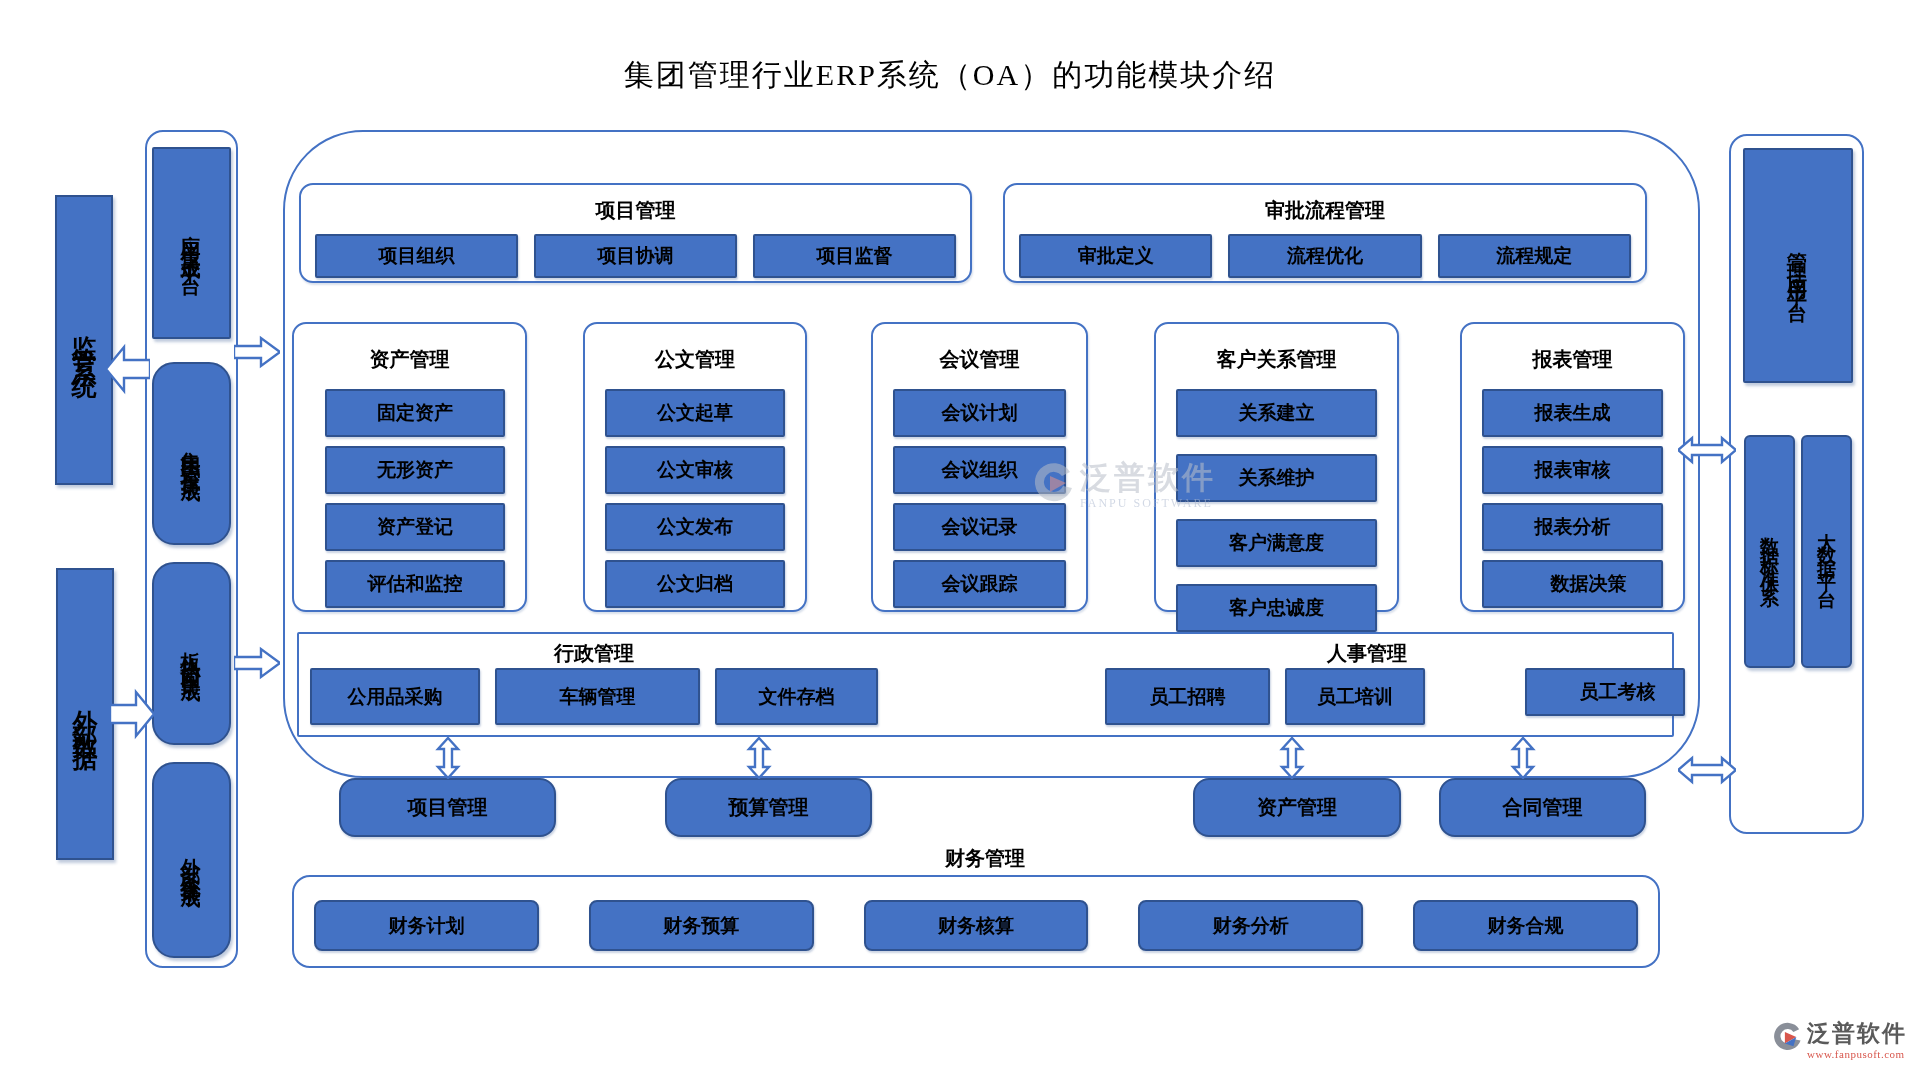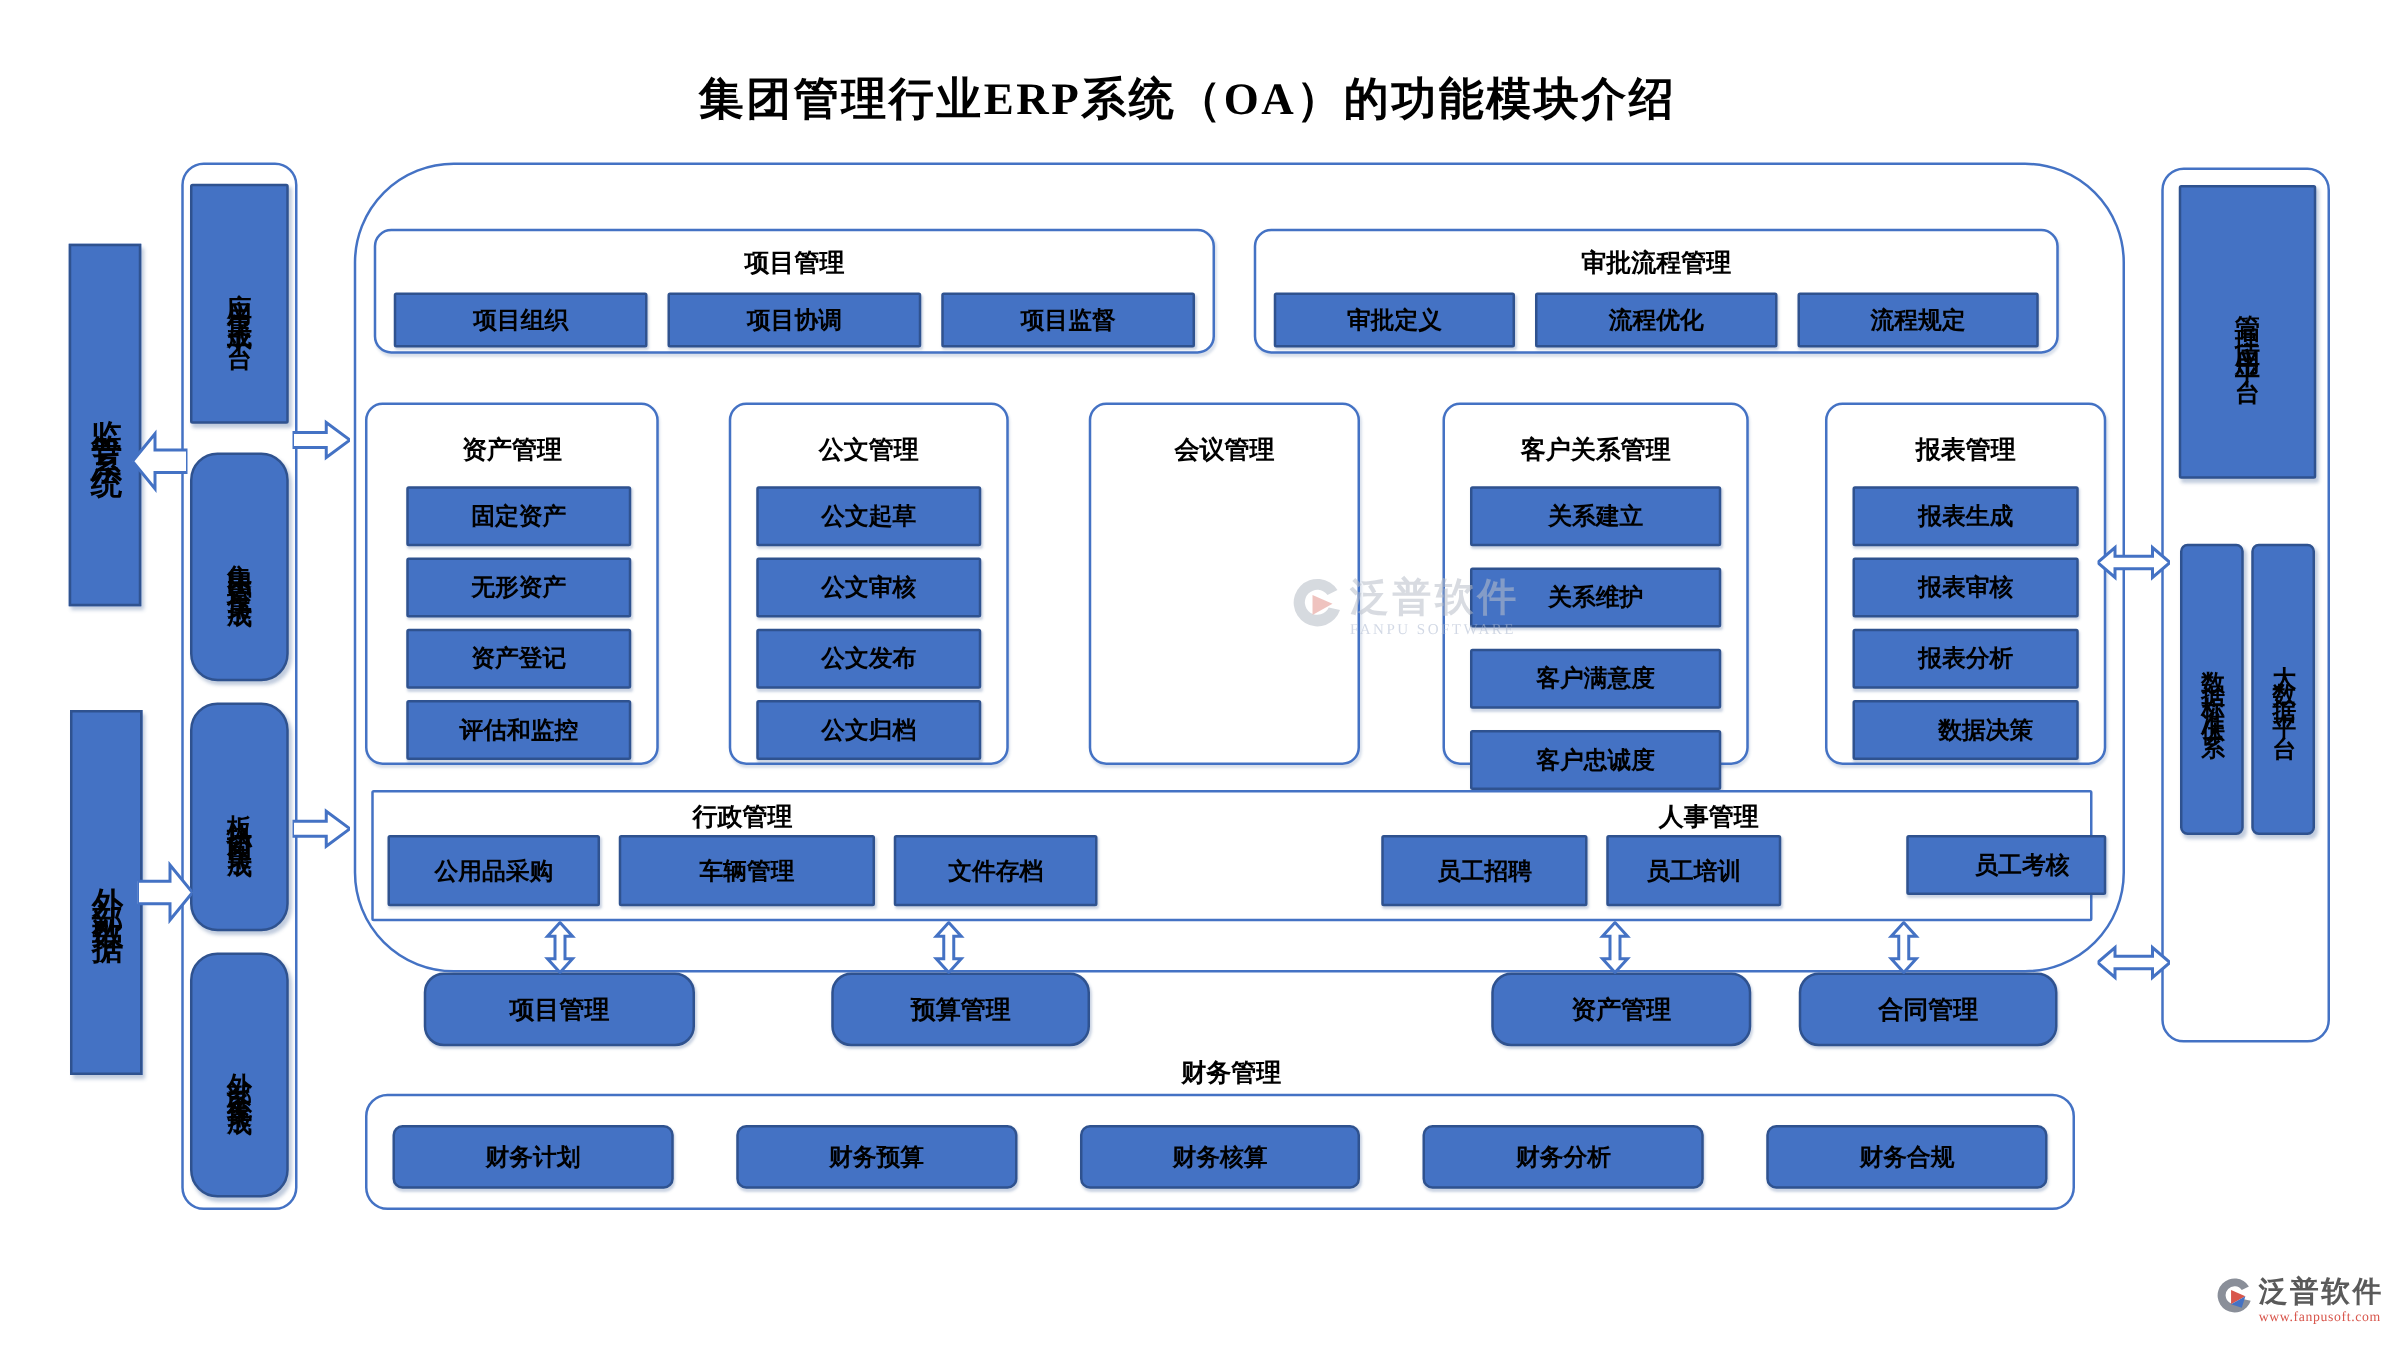--- a/index.html
+++ b/index.html
@@ -7,21 +7,21 @@
        font-family:"Liberation Serif","DejaVu Serif","DejaVu Sans",serif;color:#000;}
   .abs{position:absolute;box-sizing:border-box;}
   .btn{background:#4472C4;border:2px solid #2F528F;display:flex;align-items:center;justify-content:center;
        font-size:19px;font-weight:bold;color:#000;border-radius:2px;box-shadow:1px 2px 2px rgba(47,82,143,.25);}
   .group{background:#fff;border:2px solid #4472C4;border-radius:14px;box-shadow:1px 2px 2px rgba(47,82,143,.18);}
   .gtitle{font-size:20px;font-weight:bold;text-align:center;color:#000;}
   .vbox{background:#4472C4;border:2px solid #2F528F;display:flex;align-items:center;justify-content:center;
         box-shadow:2px 3px 3px rgba(47,82,143,.3);}
   .vtext{writing-mode:vertical-rl;text-orientation:upright;font-weight:bold;color:#000;}
   .container{background:#fff;border:2px solid #4472C4;}
-  .pagetitle{font-size:36px;font-weight:bold;text-align:center;letter-spacing:2px;}
+  .pagetitle{font-size:30px;font-weight:normal;text-align:center;letter-spacing:2px;}
   svg{display:block;}
   .arrow{fill:#fff;stroke:#4472C4;stroke-width:2.4;stroke-linejoin:miter;}
   .wm{opacity:.55;display:flex;align-items:flex-start;gap:6px;pointer-events:none;}
   .wm .t1{font-size:31px;color:#b9bfca;letter-spacing:3px;font-weight:bold;line-height:1;}
   .wm .t2{font-size:12px;color:#aebad0;letter-spacing:2px;margin-top:3px;}
   .flogo{display:flex;align-items:flex-start;gap:5px;}
   .flogo .b{font-size:23px;font-weight:bold;color:#5a5a5a;letter-spacing:2px;line-height:1;}
   .flogo .u{font-size:11px;color:#d8564c;margin-top:3px;letter-spacing:.5px;}
 </style>
 </head>
@@ -85,20 +85,26 @@
   <div style="display:flex;flex-direction:column;gap:9px;margin:16px 20px 0 20px;">
     <div class="btn" style="height:44px;">公文起草</div>
     <div class="btn" style="height:44px;">公文审核</div>
     <div class="btn" style="height:44px;">公文发布</div>
     <div class="btn" style="height:44px;">公文归档</div>
   </div>
 </div>
 
 <div class="abs group" style="left:871px;top:322px;width:217px;height:290px;">
   <div class="gtitle" style="margin-top:22px;">会议管理</div>
+  <div style="display:flex;flex-direction:column;gap:9px;margin:16px 20px 0 20px;">
+    <div class="btn" style="height:44px;">会议计划</div>
+    <div class="btn" style="height:44px;">会议组织</div>
+    <div class="btn" style="height:44px;">会议记录</div>
+    <div class="btn" style="height:44px;">会议跟踪</div>
+  </div>
 </div>
 
 <div class="abs group" style="left:1154px;top:322px;width:245px;height:290px;">
   <div class="gtitle" style="margin-top:22px;">客户关系管理</div>
   <div style="display:flex;flex-direction:column;gap:17px;margin:16px 20px 0 20px;">
     <div class="btn" style="height:44px;">关系建立</div>
     <div class="btn" style="height:44px;">关系维护</div>
     <div class="btn" style="height:44px;">客户满意度</div>
     <div class="btn" style="height:44px;">客户忠诚度</div>
   </div>

